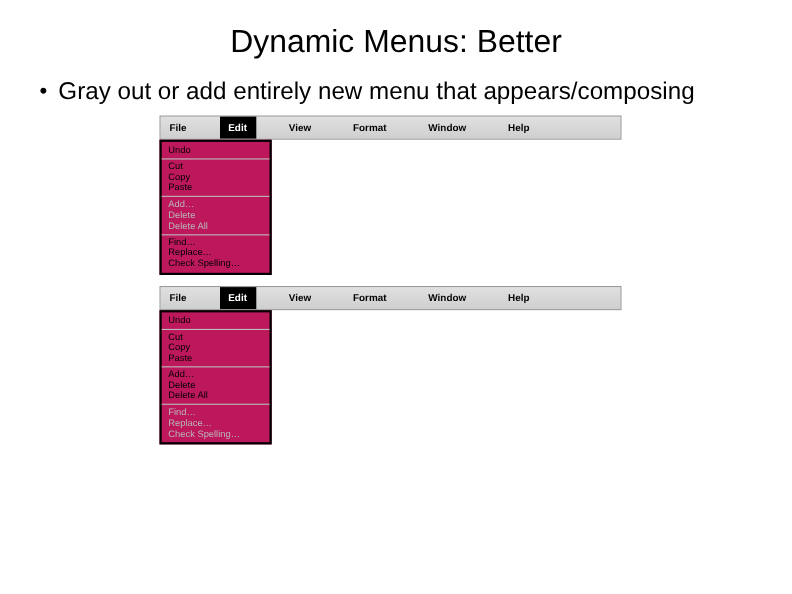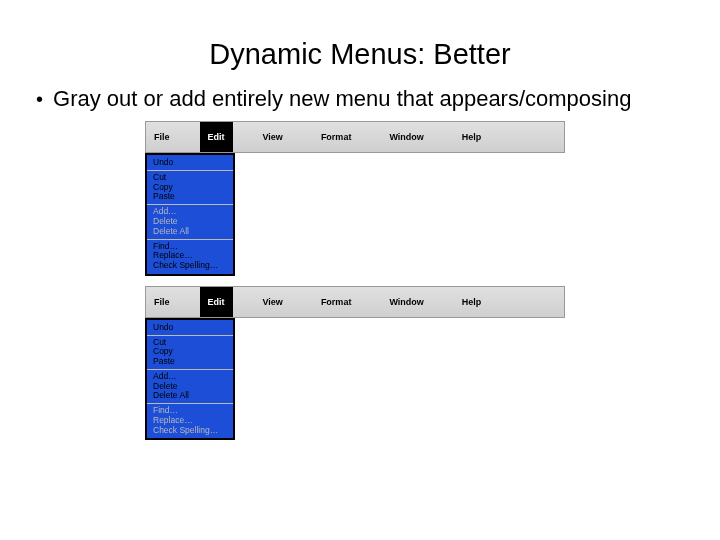--- a/index.html
+++ b/index.html
@@ -10,21 +10,20 @@
     font-family: Arial, Helvetica, sans-serif;
     color: #000;
     position: relative;
   }
   .title {
     font-size: 29px;
     font-weight: normal;
     text-align: center;
     padding-top: 22px;
     padding-bottom: 14px;
-    margin-top: 16px;
   }
   .bullet-row {
     display: flex;
     align-items: flex-start;
     font-size: 22px;
     padding-left: 36px;
     padding-right: 60px;
     line-height: 1.28;
   }
   .bullet-dot {
@@ -37,21 +36,21 @@
     margin-left: 145px;
     width: 420px;
   }
   .example-block {
     margin-bottom: 10px;
   }
   .menubar {
     display: flex;
     background: linear-gradient(#e0e0e0, #cfcfcf);
     border: 1px solid #999;
-    height: 32px;
+    height: 22px;
     font-size: 9px;
     font-weight: bold;
     align-items: flex-start;
   }
   .menubar-item {
     padding: 0 8px;
     height: 100%;
     display: flex;
     align-items: center;
     color: #000;
@@ -68,23 +67,23 @@
     align-items: flex-start;
   }
   .caption {
     width: 63px;
     font-size: 8.5px;
     line-height: 1.15;
     padding: 4px 3px 0 3px;
     color: #000;
   }
   .dropdown {
-    width: 90px;
+    width: 102px;
     border: 2px solid #000;
-    background: #1d4ed8;
+    background: #be185d;
     font-size: 8.5px;
     line-height: 1.15;
     padding: 2px 0;
     margin-left: 0;
   }
   .dropdown-group {
     padding: 1px 6px;
   }
   .dropdown hr {
     border: none;

